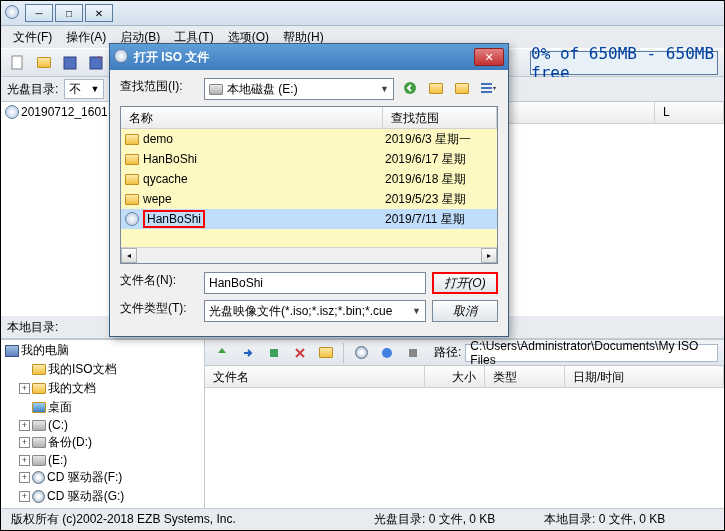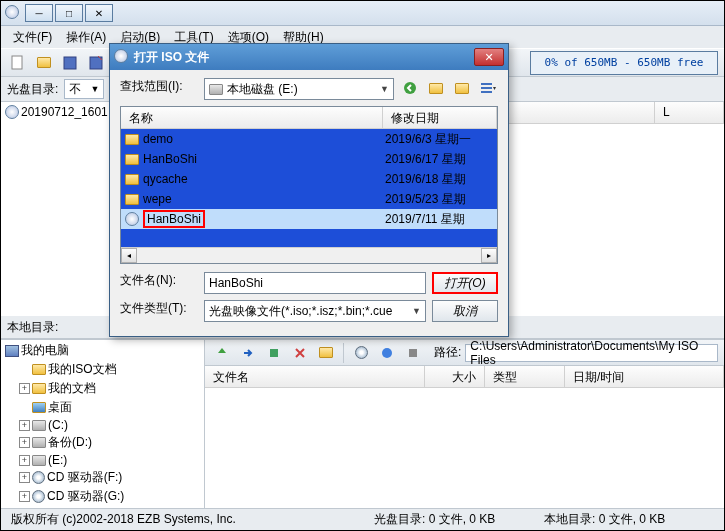--- a/index.html
+++ b/index.html
@@ -13,21 +13,21 @@
 .win-controls { display: flex; gap: 2px; }
 .win-btn { width: 28px; height: 18px; border: 1px solid #5a7ca0; background: linear-gradient(#f0f6fc, #cfe0f0); display: flex; align-items: center; justify-content: center; font-size: 10px; cursor: pointer; }
 .win-btn.close { }
 
 .menubar { height: 22px; display: flex; align-items: center; padding: 0 6px; gap: 2px; background: #e8ecf0; }
 .menubar span { padding: 2px 6px; cursor: pointer; }
 
 .toolbar { height: 30px; display: flex; align-items: center; padding: 0 6px; gap: 4px; background: linear-gradient(#f2f5f8, #e0e6ec); border-top: 1px solid #fff; border-bottom: 1px solid #c0c8d0; }
 .tool-btn { width: 22px; height: 22px; display: flex; align-items: center; justify-content: center; border: 1px solid transparent; }
 .tool-sep { width: 1px; height: 20px; background: #c0c8d0; margin: 0 2px; }
-.capacity { margin-left: auto; width: 188px; height: 24px; border: 1px solid #5a7ca0; background: #e8f0f8; display: flex; align-items: center; justify-content: center; color: #0040a0; font-family: monospace; font-size: 11px; }
+.capacity { margin-left: auto; width: 188px; height: 24px; border: 1px solid #5a7ca0; background: #e8f0f8; display: flex; align-items: center; justify-content: center; color: #0040a0; font-family: monospace; font-size: 16px; }
 
 .row-header { height: 24px; display: flex; align-items: center; padding: 0 6px; background: #e8ecf0; }
 .row-header .label { margin-right: 6px; }
 
 .split-top { display: flex; height: 220px; border-top: 1px solid #c0c8d0; }
 .split-bottom { display: flex; flex: 1; border-top: 1px solid #c0c8d0; }
 
 .tree-pane { width: 204px; background: #fff; border-right: 1px solid #c0c8d0; overflow: hidden; padding: 2px; }
 .list-pane { flex: 1; background: #fff; display: flex; flex-direction: column; }
 
@@ -56,21 +56,21 @@
 .dialog-title .dlg-text { flex: 1; font-weight: bold; }
 .dialog-title .close-btn { width: 30px; height: 18px; background: linear-gradient(#e28080, #c43030); border: 1px solid #8a2020; color: #fff; display: flex; align-items: center; justify-content: center; font-size: 11px; cursor: pointer; border-radius: 2px; }
 
 .dialog-body { padding: 8px 10px; }
 .dlg-row { display: flex; align-items: flex-start; margin-bottom: 6px; gap: 6px; }
 .dlg-label { width: 78px; }
 .dlg-combo { flex: 1; height: 22px; border: 1px solid #7a8a9a; background: #fff; display: flex; align-items: center; padding: 0 4px; }
 .dlg-combo .arrow { margin-left: auto; font-size: 9px; color: #444; }
 .dlg-toolbtn { width: 20px; height: 20px; display: flex; align-items: center; justify-content: center; }
 
-.file-list { border: 1px solid #7a8a9a; background: #1d4ed8; height: 158px; margin-bottom: 8px; display: flex; flex-direction: column; }
+.file-list { border: 1px solid #7a8a9a; background: #fef9c3; height: 158px; margin-bottom: 8px; display: flex; flex-direction: column; }
 .file-list .list-header { height: 22px; }
 .file-list .rows { flex: 1; overflow: hidden; }
 .file-row { display: flex; align-items: center; height: 20px; padding-left: 4px; }
 .file-row.selected { background: #c0ddfb; }
 .file-row .fname { width: 260px; display: flex; align-items: center; gap: 4px; }
 .file-row .fdate { flex: 1; }
 .red-box { border: 2px solid #ff0000; padding: 0 2px; }
 .scroll-h { height: 16px; background: #f0f0f0; border-top: 1px solid #d0d0d0; display: flex; }
 .scroll-h .btn { width: 16px; background: linear-gradient(#fdfdfd, #e0e0e0); border: 1px solid #b0b0b0; display: flex; align-items: center; justify-content: center; font-size: 8px; }
 .scroll-h .track { flex: 1; }
@@ -328,21 +328,21 @@
             <rect x="1" y="6" width="11" height="2" fill="#4070c0"></rect>
             <rect x="1" y="10" width="11" height="2" fill="#4070c0"></rect>
             <path d="M13 6 L16 6 L14.5 9 Z" fill="#333"></path>
           </svg>
         </div>
     </div>
 
     <div class="file-list">
       <div class="list-header">
         <div class="col" style="width:262px">名称</div>
-        <div class="col" style="flex:1">修改日期</div>
+        <div class="col" style="flex:1">查找范围</div>
       </div>
       <div class="rows" id="file-rows">
           <div class="file-row">
             <div class="fname">
               <span class="folder-icon"></span>
               <span>demo</span>
             </div>
             <div class="fdate">2019/6/3 星期一</div>
           </div>
           <div class="file-row">

